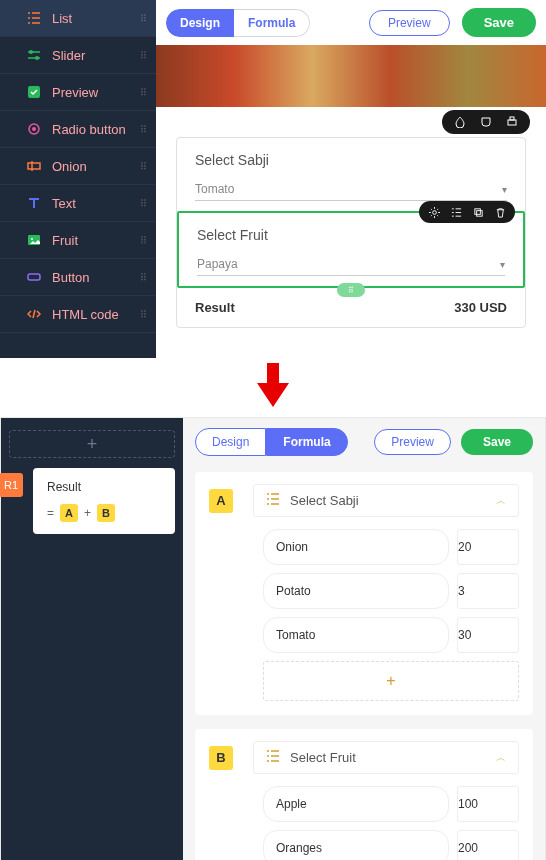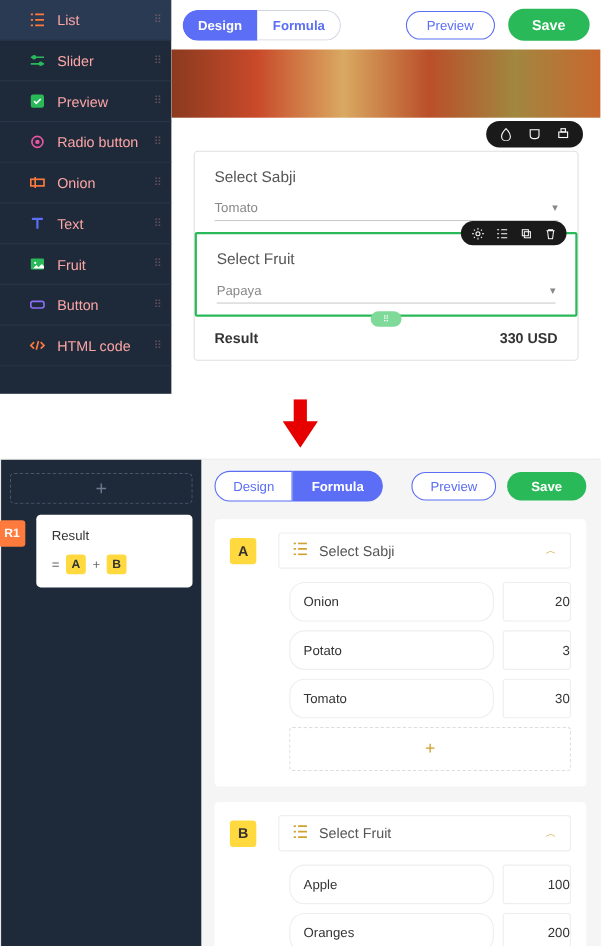--- a/index.html
+++ b/index.html
@@ -35,42 +35,42 @@
 .result-row { padding: 12px 18px; display: flex; justify-content: space-between; font-size: 13px; font-weight: 600; color: #333; }
 
 
 .arrow-wrap { display: flex; justify-content: center; padding: 5px 0 10px; }
 .arrow-down { width: 32px; height: 44px; }
 
 
 .panel-bottom { display: flex; height: 452px; border: 1px solid #e8e8e8; }
 .side2 { width: 182px; background: #1e2a3a; padding: 12px 8px; position: relative; }
 .add-card-btn { border: 1px dashed #4a5568; border-radius: 4px; height: 28px; display: flex; align-items: center; justify-content: center; color: #6b7a8f; font-size: 18px; margin-bottom: 10px; cursor: pointer; }
-.r1-badge { position: absolute; left: -2px; top: 55px; width: 24px; height: 24px; background: #ff7a3d; color: #fff; font-size: 11px; font-weight: 700; display: flex; align-items: center; justify-content: center; border-radius: 3px; }
+.r1-badge { position: absolute; left: -2px; top: 55px; width: 24px; height: 24px; background: #ff7a3d; color: #fff; font-size: 11px; font-weight: 400; display: flex; align-items: center; justify-content: center; border-radius: 3px; }
 .result-card { background: #fff; border-radius: 4px; padding: 12px 14px; margin-left: 24px; font-size: 12px; }
 .result-card-title { color: #333; font-weight: 500; margin-bottom: 10px; }
 .formula-expr { display: flex; align-items: center; gap: 6px; color: #666; font-size: 12px; }
 .chip { width: 18px; height: 18px; background: #ffd93d; border-radius: 3px; display: inline-flex; align-items: center; justify-content: center; font-size: 11px; font-weight: 700; color: #333; }
 .main2 { flex: 1; background: #f5f5f5; }
 .toolbar2 { display: flex; align-items: center; padding: 10px 12px; gap: 10px; background: #f5f5f5; }
 .seg2 { display: flex; }
 .seg2-design { padding: 6px 16px; font-size: 12px; color: #5b6ef5; background: #fff; border: 1px solid #5b6ef5; border-top-left-radius: 14px; border-bottom-left-radius: 14px; cursor: pointer; }
 .seg2-formula { padding: 6px 16px; font-size: 12px; color: #fff; background: #5b6ef5; border: 1px solid #5b6ef5; border-top-right-radius: 14px; border-bottom-right-radius: 14px; cursor: pointer; font-weight: 600; }
 .btn-preview2 { padding: 5px 16px; font-size: 12px; color: #5b6ef5; background: #fff; border: 1.5px solid #5b6ef5; border-radius: 14px; cursor: pointer; margin-left: auto; }
 .btn-save2 { padding: 6px 22px; font-size: 12px; color: #fff; background: #2ab958; border: none; border-radius: 14px; cursor: pointer; font-weight: 600; }
 .var-panel { background: #fff; margin: 6px 12px 14px; border-radius: 4px; padding: 12px 14px 14px; position: relative; }
 .var-header { display: flex; align-items: center; margin-bottom: 12px; position: relative; }
 .var-badge { width: 24px; height: 24px; background: #ffd93d; border-radius: 3px; display: flex; align-items: center; justify-content: center; font-weight: 700; font-size: 13px; color: #333; margin-right: 20px; flex-shrink: 0; }
 .var-title-box { flex: 1; border: 1px solid #eee; border-radius: 3px; padding: 8px 12px; display: flex; align-items: center; gap: 10px; color: #555; font-size: 13px; }
 .list-ico2 { color: #d0a030; }
 .var-collapse { margin-left: auto; color: #d0a030; cursor: pointer; font-size: 10px; }
 .var-rows { margin-left: 54px; }
 .var-row { display: flex; gap: 8px; margin-bottom: 8px; }
 .var-name { flex: 1; border: 1px solid #eee; border-radius: 14px; padding: 10px 12px; font-size: 12px; color: #333; cursor: text; }
-.var-val { width: 62px; border: 1px solid #eee; border-radius: 3px; padding: 10px 0; text-align: right; font-size: 12px; color: #333; cursor: text; }
+.var-val { width: 62px; border: 1px solid #eee; border-radius: 3px; padding: 10px 0; text-align: left; font-size: 12px; color: #333; cursor: text; }
 .var-add { border: 1px dashed #ddd; border-radius: 3px; padding: 10px; text-align: center; color: #d0a030; font-size: 16px; cursor: pointer; margin-top: 2px; }
 </style>
 </head>
 <body>
 
 <div class="panel-top">
   <div class="sidebar">
     <div class="side-item active">
       <span class="side-ico">
           <svg width="14" height="14" viewBox="0 0 14 14">

